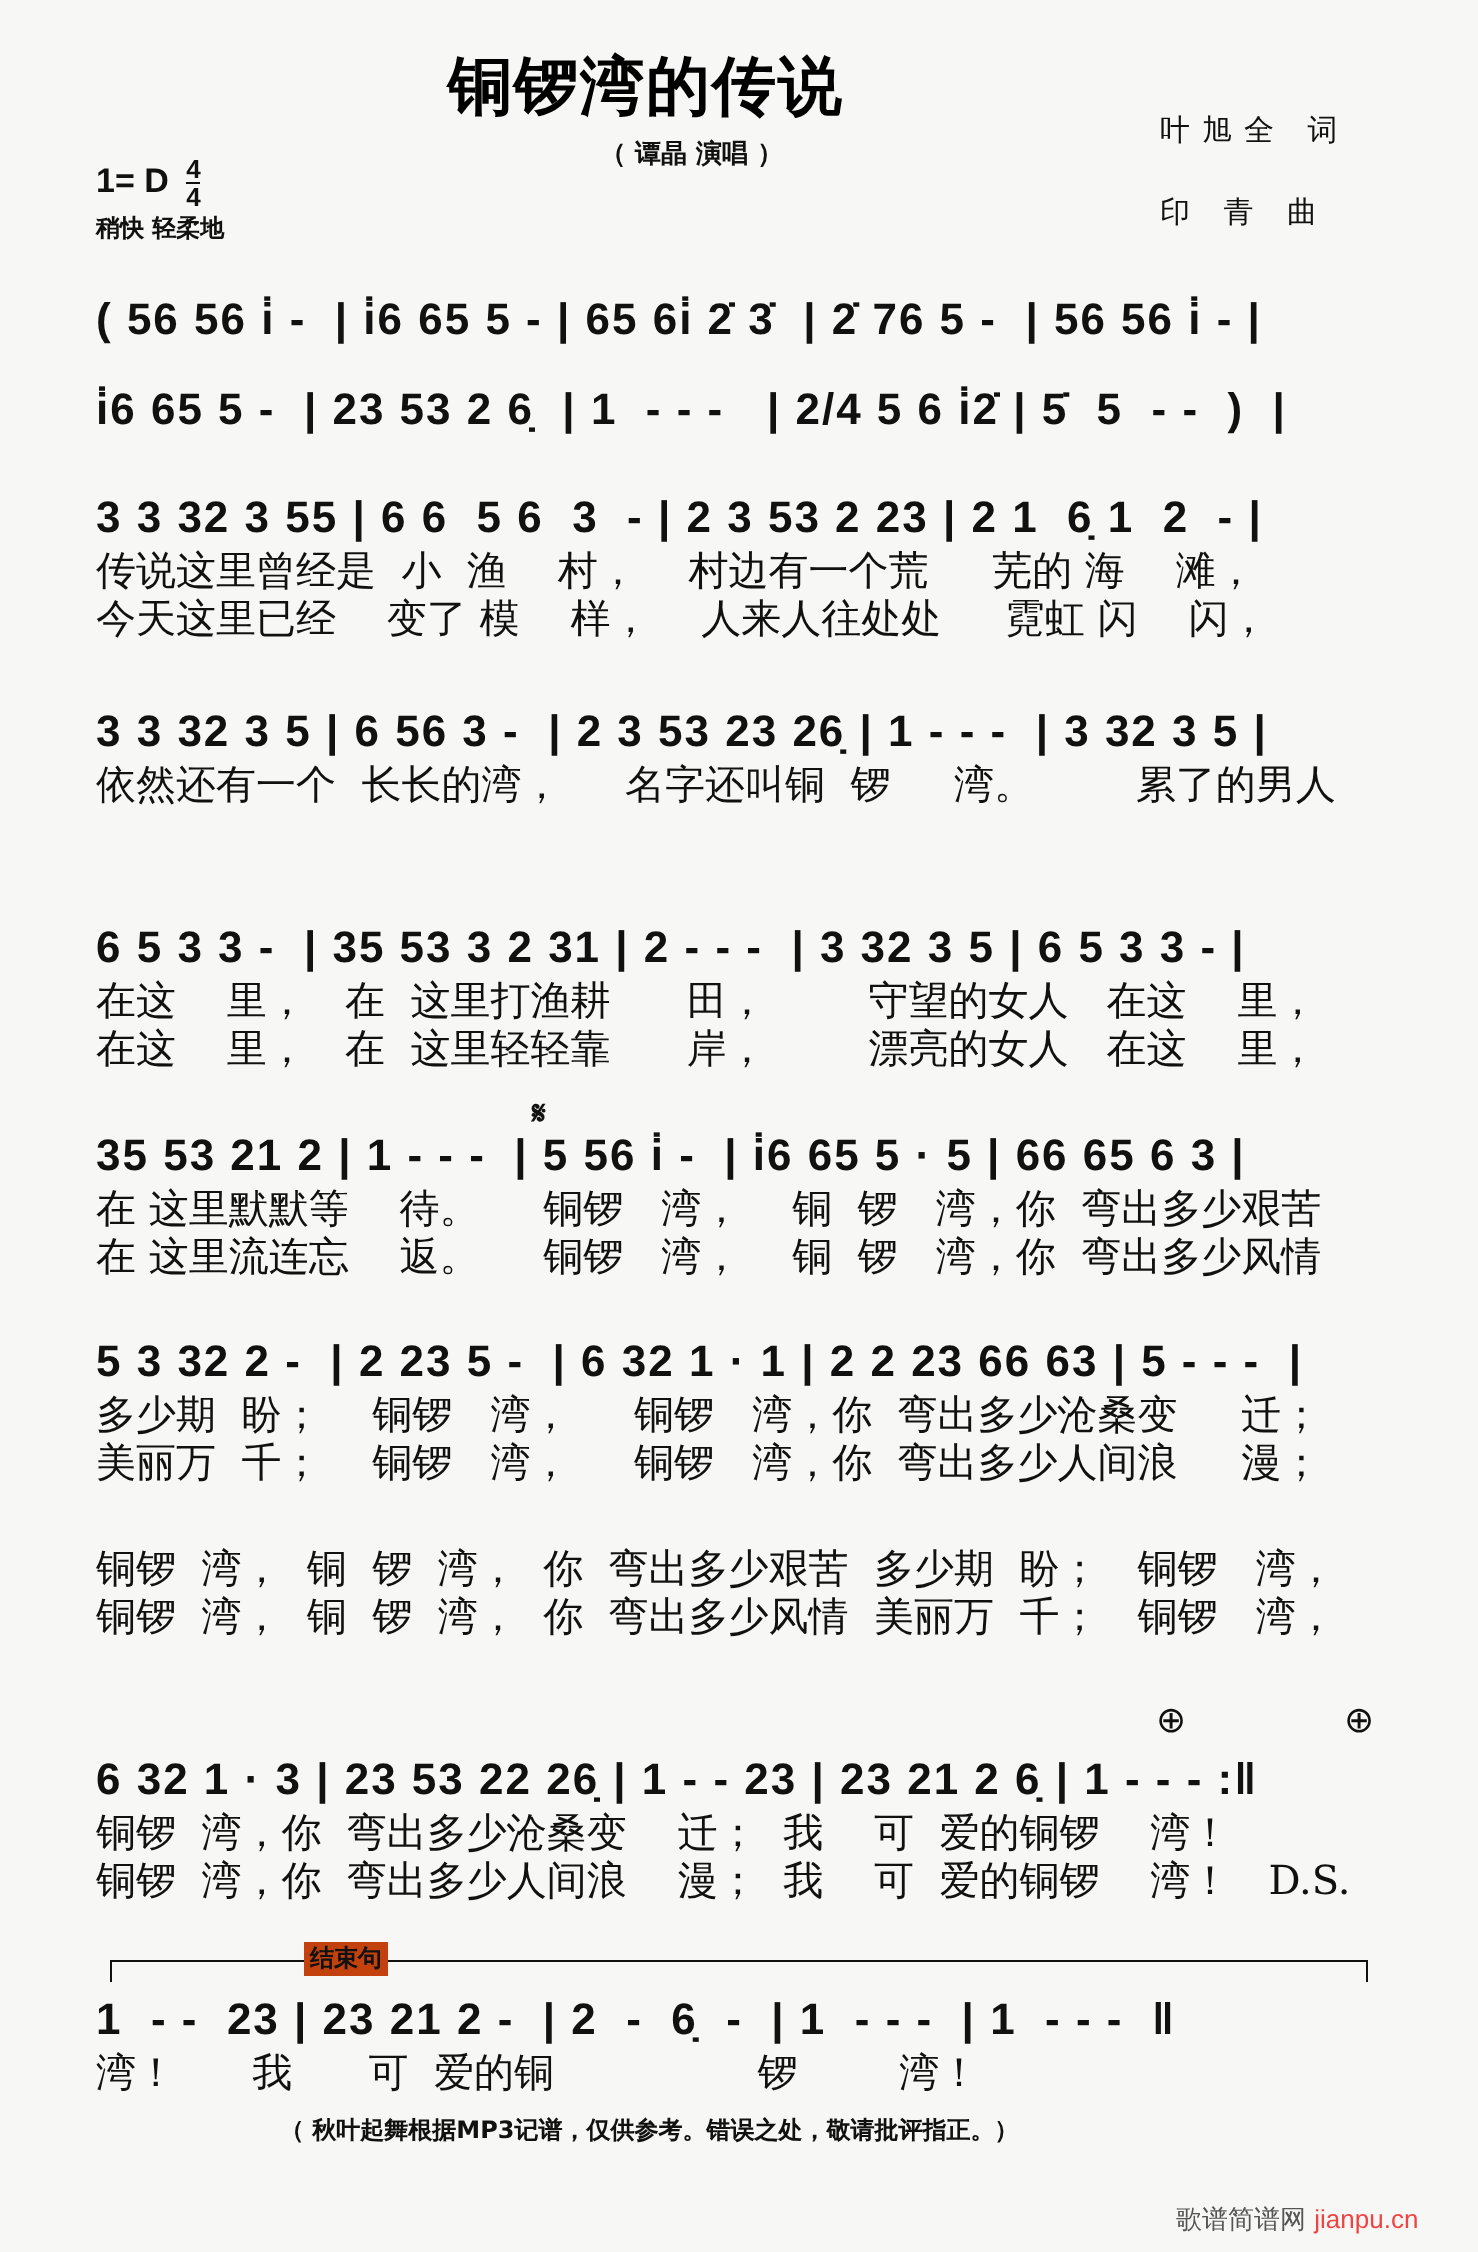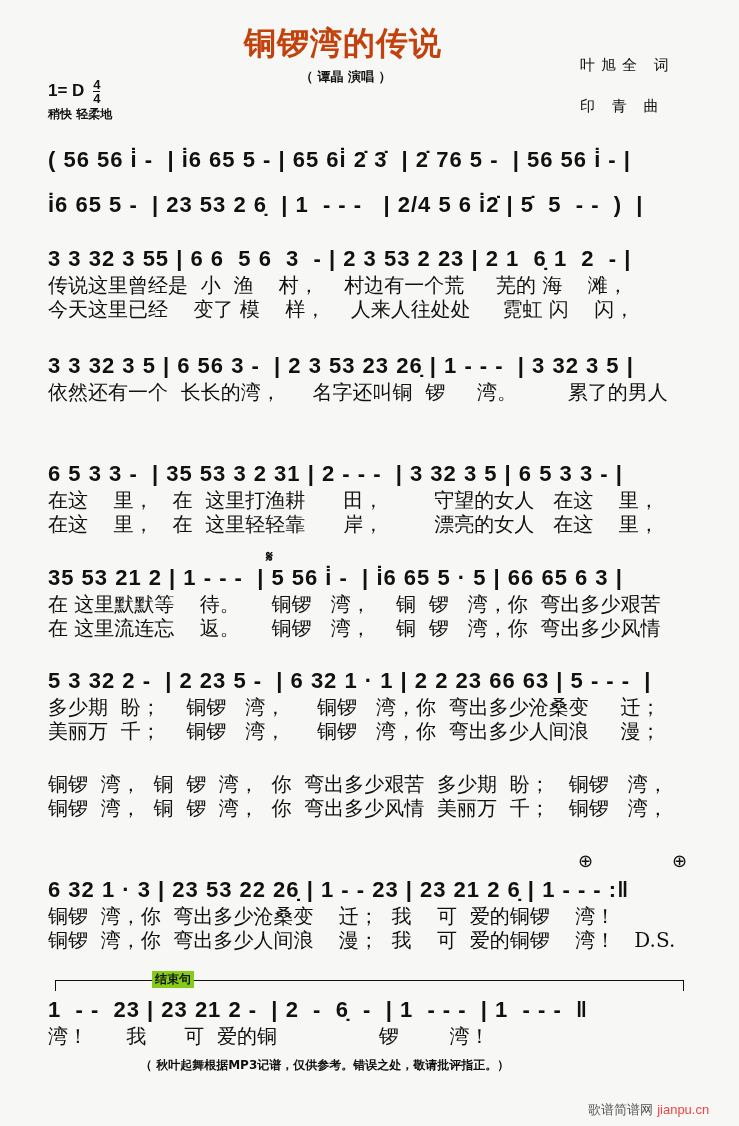--- a/index.html
+++ b/index.html
@@ -4,23 +4,22 @@
 <style>
   html, body { margin:0; padding:0; }
   body {
     width:739px; height:1126px; overflow:hidden; position:relative;
     background:#f7f7f5;
     font-family:"Liberation Sans", "DejaVu Sans", sans-serif;
     color:#111;
   }
   .title {
     position:absolute; left:0; width:646px; top:22px; text-align:center;
-    font-size:32px; font-weight:bold; color:#c2410c; letter-spacing:1px;
+    font-size:32px; font-weight:bold; color:#000000; letter-spacing:1px;
     font-family:"DejaVu Sans", sans-serif;
-    padding-left:20px;
   }
   .singer { position:absolute; left:300px; top:68px; font-size:13px; font-weight:bold; font-family:"DejaVu Sans", sans-serif; }
   .key { position:absolute; left:48px; top:78px; font-size:17px; font-weight:bold; }
   .timesig { display:inline-block; vertical-align:middle; text-align:center; font-size:13px; line-height:13px; margin-left:4px; }
   .timesig .num { border-bottom:1px solid #111; display:block; }
   .tempo { position:absolute; left:48px; top:106px; font-size:12px; font-weight:bold; font-family:"DejaVu Sans", sans-serif; }
   .credit { position:absolute; left:580px; font-size:15px; font-family:"DejaVu Serif", serif; letter-spacing:6px; }
   .credit.lyr { top:56px; }
   .credit.mus { top:97px;text-align:center; }
 
@@ -31,21 +30,21 @@
   }
   .lyric {
     font-size:20px; white-space:pre; font-family:"DejaVu Serif", serif; height:24px; line-height:24px;
   }
 
   .ending-bracket {
     position:absolute; left:55px; top:980px; width:627px; height:10px;
     border-top:1px solid #111; border-left:1px solid #111; border-right:1px solid #111;
   }
   .ending-label {
-    position:absolute; left:152px; top:971px; font-size:12px; font-weight:bold; background:#84cc16; padding:0 3px;
+    position:absolute; left:152px; top:971px; font-size:12px; font-weight:bold; background:#c2410c; padding:0 3px;
     font-family:"DejaVu Sans", sans-serif;
   }
   .note-footer {
     position:absolute; left:140px; top:1057px; font-size:12px; font-weight:bold; font-family:"DejaVu Sans", sans-serif;
   }
   .watermark { position:absolute; left:588px; top:1101px; font-size:13px; color:#555; font-family:"DejaVu Serif", serif; }
   .watermark .en { color:#ef4444; font-family:Liberation Sans, sans-serif;margin-top:37px; }
   .segno { position:absolute; left:266px; top:548px; font-size:16px; font-weight:bold; }
   .coda { position:absolute; font-size:18px; top:850px; }
 </style>

